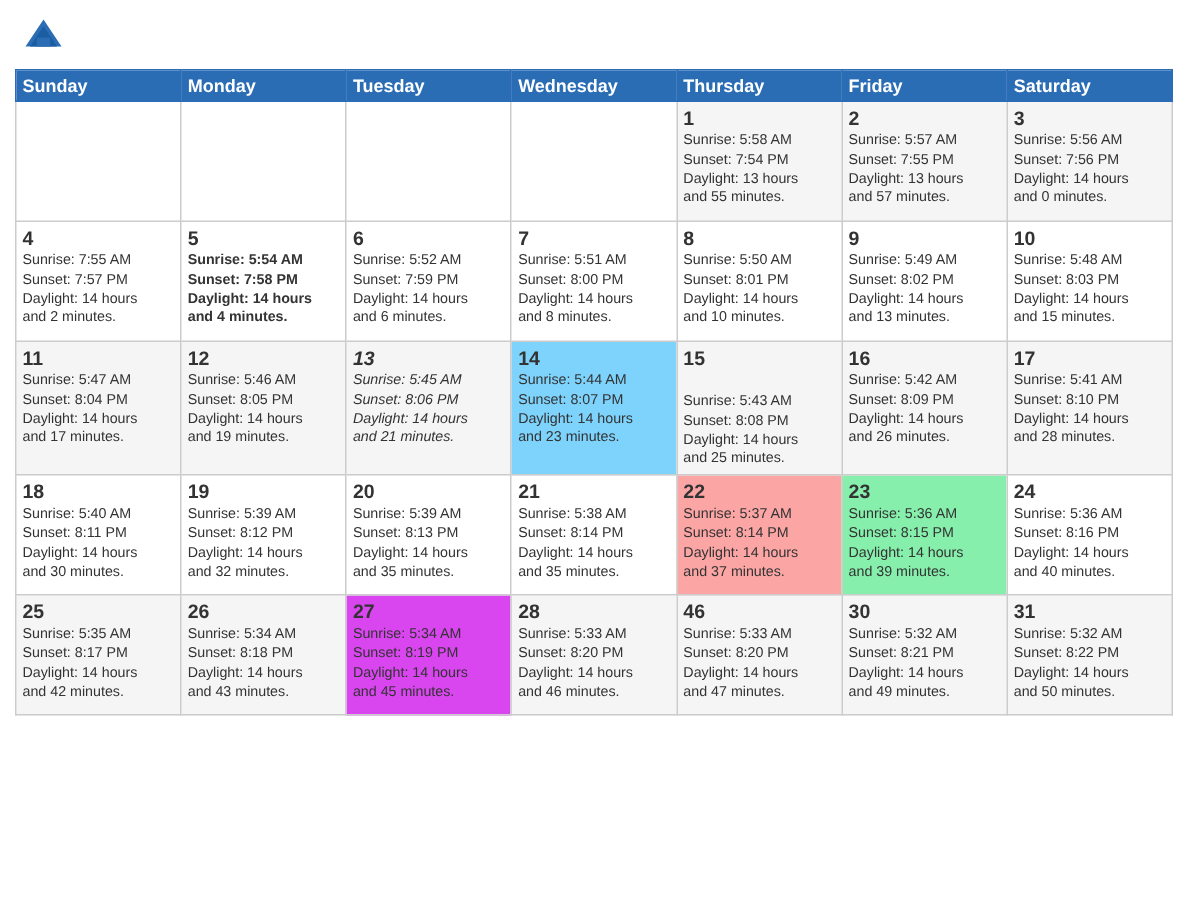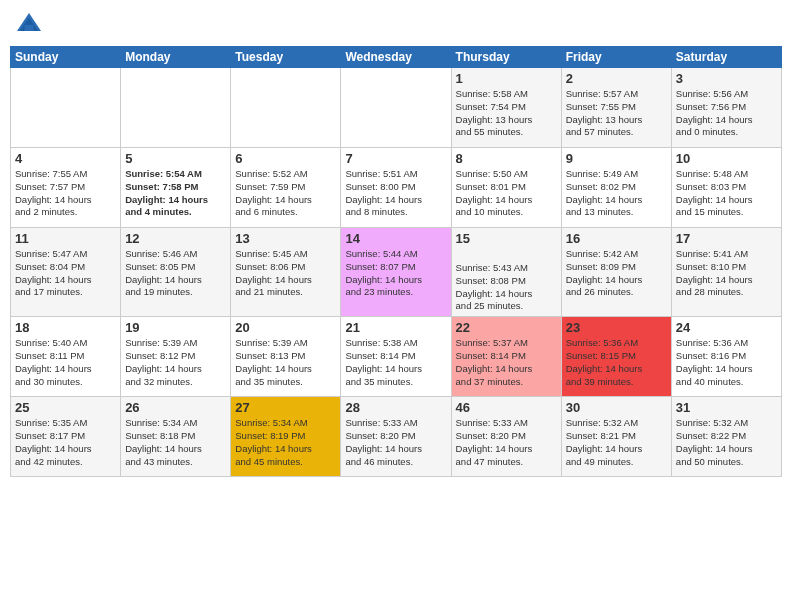--- a/index.html
+++ b/index.html
@@ -218,28 +218,28 @@
 Daylight: 14 hours
 and 17 minutes.</div>
         </td>
         <td style="background: rgb(245, 245, 245);">
           <span class="day-num">12</span>
           <div class="day-info" style="white-space: pre-line;">Sunrise: 5:46 AM
 Sunset: 8:05 PM
 Daylight: 14 hours
 and 19 minutes.</div>
         </td>
-        <td style="background: rgb(245, 245, 245);">
+        <td style="background: rgb(245, 245, 245); font-style: italic;">
           <span class="day-num">13</span>
           <div class="day-info" style="white-space: pre-line;">Sunrise: 5:45 AM
 Sunset: 8:06 PM
 Daylight: 14 hours
 and 21 minutes.</div>
         </td>
-        <td style="background: #f0abfc;">
+        <td style="background: #7dd3fc;">
           <span class="day-num">14</span>
           <div class="day-info" style="white-space: pre-line;">Sunrise: 5:44 AM
 Sunset: 8:07 PM
 Daylight: 14 hours
 and 23 minutes.</div>
         </td>
         <td style="background: rgb(245, 245, 245);">
           <span class="day-num">15</span>
           <div class="day-info" style="white-space: pre-line; margin-top: 16px;">Sunrise: 5:43 AM
 Sunset: 8:08 PM
@@ -290,21 +290,21 @@
 Daylight: 14 hours
 and 35 minutes.</div>
         </td>
         <td style="background: #fca5a5;">
           <span class="day-num">22</span>
           <div class="day-info" style="white-space: pre-line;">Sunrise: 5:37 AM
 Sunset: 8:14 PM
 Daylight: 14 hours
 and 37 minutes.</div>
         </td>
-        <td style="background: #ef4444; margin-left: 32px;">
+        <td style="background: #86efac; margin-left: 32px;">
           <span class="day-num">23</span>
           <div class="day-info" style="white-space: pre-line;">Sunrise: 5:36 AM
 Sunset: 8:15 PM
 Daylight: 14 hours
 and 39 minutes.</div>
         </td>
         <td style="background: rgb(255, 255, 255);">
           <span class="day-num">24</span>
           <div class="day-info" style="white-space: pre-line;">Sunrise: 5:36 AM
 Sunset: 8:16 PM
@@ -320,21 +320,21 @@
 Daylight: 14 hours
 and 42 minutes.</div>
         </td>
         <td style="background: rgb(245, 245, 245);">
           <span class="day-num">26</span>
           <div class="day-info" style="white-space: pre-line;">Sunrise: 5:34 AM
 Sunset: 8:18 PM
 Daylight: 14 hours
 and 43 minutes.</div>
         </td>
-        <td style="background: #eab308; margin-top: 36px;">
+        <td style="background: #d946ef; margin-top: 36px;">
           <span class="day-num">27</span>
           <div class="day-info" style="white-space: pre-line;">Sunrise: 5:34 AM
 Sunset: 8:19 PM
 Daylight: 14 hours
 and 45 minutes.</div>
         </td>
         <td style="background: rgb(245, 245, 245);">
           <span class="day-num">28</span>
           <div class="day-info" style="white-space: pre-line;">Sunrise: 5:33 AM
 Sunset: 8:20 PM

